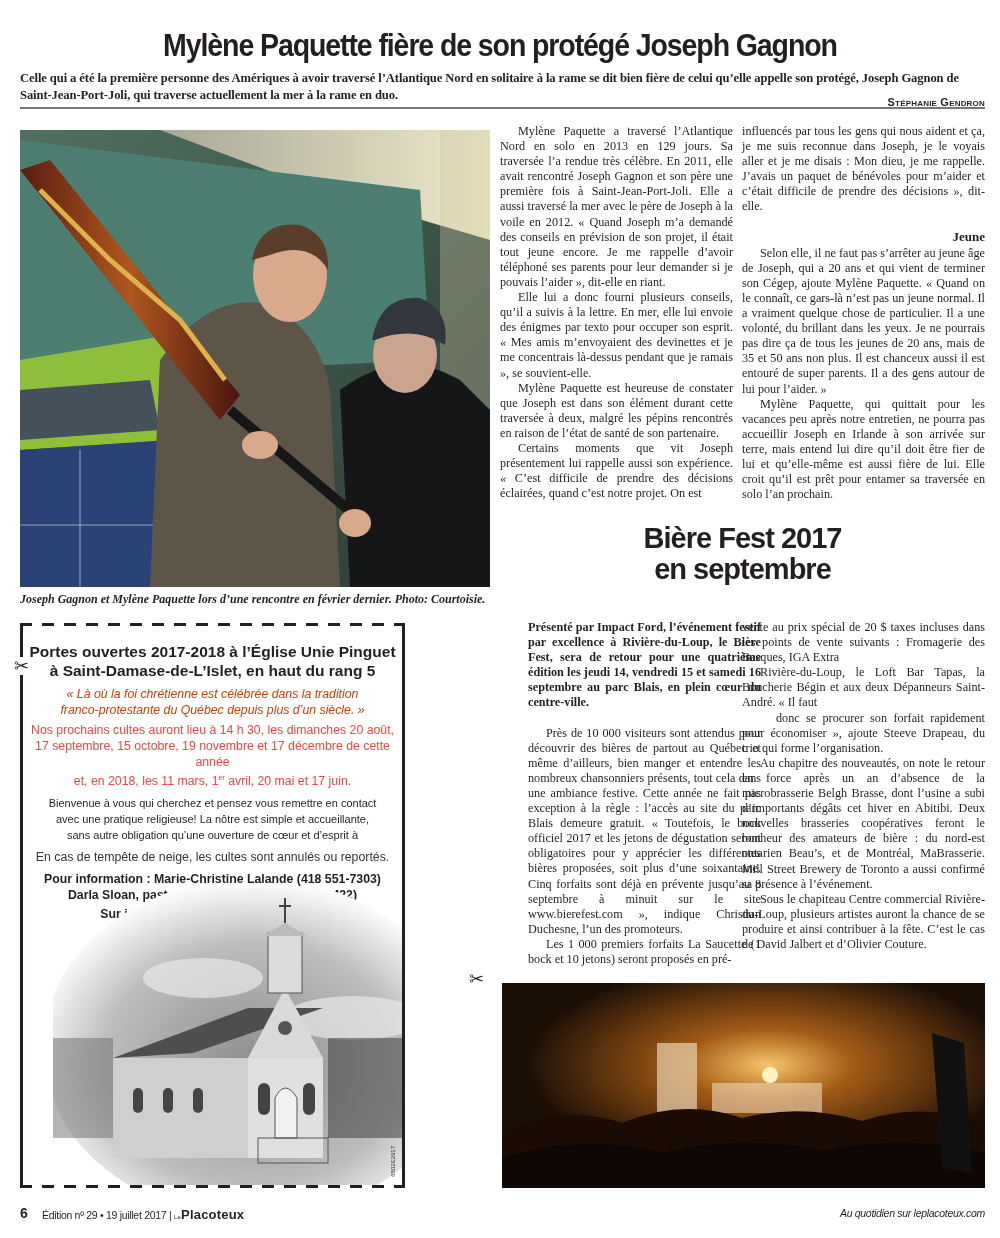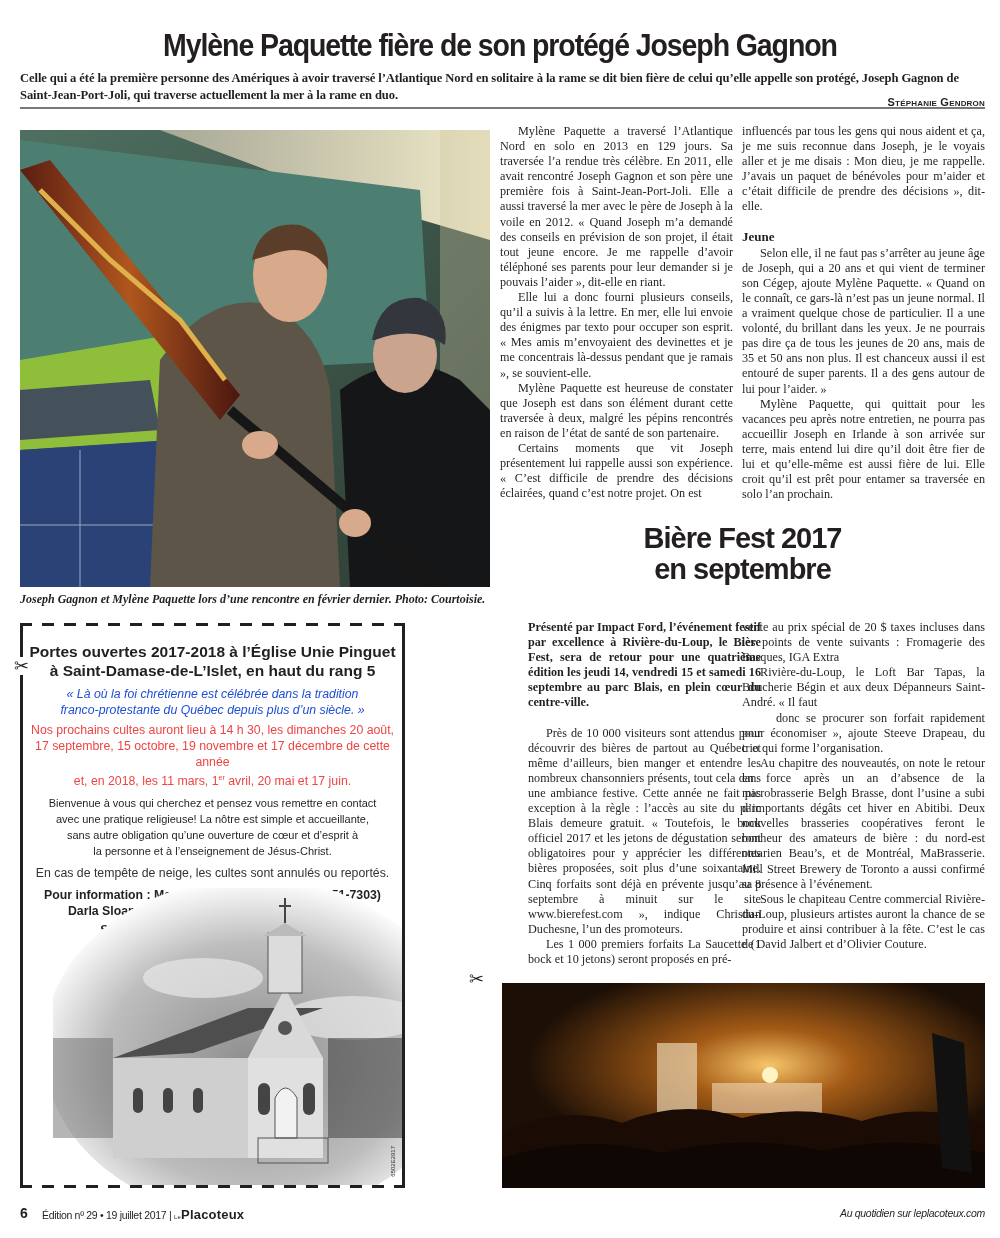--- a/index.html
+++ b/index.html
@@ -28,39 +28,39 @@
     position: absolute; left: 20px; top: 592px; width: 470px;
     font-family: "Liberation Serif", serif; font-style: italic; font-weight: bold; font-size: 12px;
   }
 
   .col {
     position: absolute; font-family: "Liberation Serif", serif; font-size: 12.2px; line-height: 15.1px;
     text-align: justify; hyphens: auto;
   }
   .col p { text-indent: 18px; }
   .col p.noindent { text-indent: 0; }
-  .col h3 { font-family: "Liberation Serif", serif; font-weight: bold; font-size: 13px; text-align: left; margin: 14px 0 2px; }
+  .col h3 { font-family: "Liberation Serif", serif; font-weight: bold; font-size: 13px; text-align: right; margin: 14px 0 2px; }
   .col .lead-bold { font-weight: bold; text-indent: 0; }
   .col .gap { height: 15px; }
 
   .headline2 {
     position: absolute; left: 500px; top: 523px; width: 485px; text-align: center;
     font-family: "Liberation Sans", sans-serif; font-weight: bold; font-size: 29px; line-height: 31px;
     letter-spacing: -1px;
   }
 
   .ad {
     position: absolute; left: 20px; top: 623px; width: 385px; height: 565px;
     border: 3px dashed #231f20;
     border-image: repeating-linear-gradient(90deg, #231f20 0 12px, transparent 12px 22px) 3;
     overflow: hidden;
   }
   .ad-inner { position: absolute; left: 0; top: 0; width: 100%; height: 100%; text-align: center; font-family: "Liberation Sans", sans-serif; }
   .ad-title { font-weight: bold; font-size: 15.5px; line-height: 19px; margin-top: 16px; }
-  .ad-quote { font-style: italic; font-size: 12.3px; line-height: 16px; margin-top: 6px; color: #1d4ed8; }
+  .ad-quote { font-style: italic; font-size: 12.3px; line-height: 16px; margin-top: 6px; color: #c2410c; }
   .ad-body { font-size: 12.3px; line-height: 16px; margin-top: 4px; color: #ef4444; }
   .ad-bold { font-weight: normal; font-size: 11px; line-height: 16px; margin-top: 6px; }
   .ad-plain { font-size: 12.3px; line-height: 16px; margin-top: 6px; color: #333; }
   .ad-contact { font-weight: bold; font-size: 12.3px; line-height: 16px; margin-top: 6px; }
   .ad-web { font-weight: bold; font-size: 12.3px; margin-top: 4px; }
   .church-wrap { position: absolute; left: 30px; top: 262px; width: 400px; height: 300px; }
   .ad-code { position: absolute; right: 6px; bottom: 8px; font-size: 6px; writing-mode: vertical-rl; transform: rotate(180deg); font-family: "Liberation Sans", sans-serif; color: #333; }
 
   .scissors { position: absolute; font-size: 18px; line-height: 18px; color: #231f20; background: #fff; }
 
@@ -190,21 +190,20 @@
     </div>
     <div class="ad-body">
       <div>Nos prochains cultes auront lieu à 14 h 30, les dimanches 20 août,</div>
       <div>17 septembre, 15 octobre, 19 novembre et 17 décembre de cette année</div>
       <div><span>et, en 2018, les 11 mars, 1</span><sup style="font-size:7px">er</sup><span> avril, 20 mai et 17 juin.</span></div>
     </div>
     <div class="ad-bold">
       <div>Bienvenue à vous qui cherchez et pensez vous remettre en contact</div>
       <div>avec une pratique religieuse! La nôtre est simple et accueillante,</div>
       <div>sans autre obligation qu’une ouverture de cœur et d’esprit à</div>
-      <div>la personne et à l’enseignement de Jésus-Christ.</div>
     </div>
     <div class="ad-plain">En cas de tempête de neige, les cultes sont annulés ou reportés.</div>
     <div class="ad-contact">
       <div>Pour information : Marie-Christine Lalande (418 551-7303)</div>
       <div>Darla Sloan, pasteure responsable (418 692-3422)</div>
     </div>
     <div class="ad-web">Sur internet : www.stpierrepinguet.org</div>
   </div>
   <div class="church-wrap">
     <svg width="400" height="300" viewBox="0 0 400 300">

